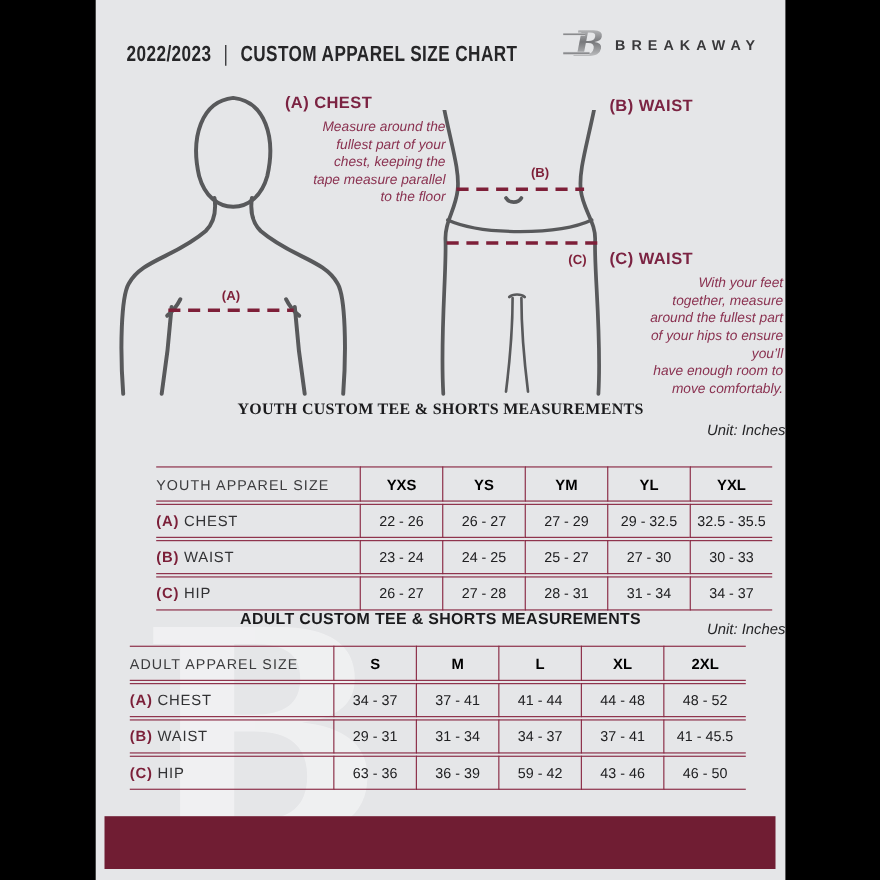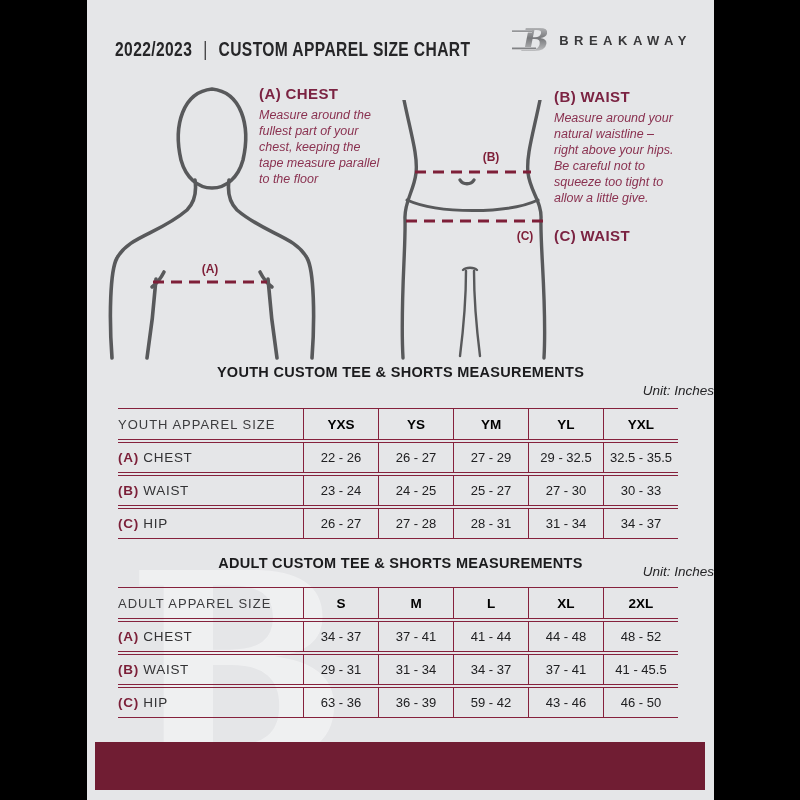--- a/index.html
+++ b/index.html
@@ -18,21 +18,21 @@
   .hdr-title{font-weight:bold;font-size:20px;color:#262628;letter-spacing:.5px;
     transform:scaleX(.78);transform-origin:left center;white-space:nowrap;}
   .hdr-title .divider{margin:0 14px;font-weight:normal;color:#3a3a3c;}
   .hdr-right{display:flex;align-items:center;gap:9px;}
   .brand{font-size:13px;font-weight:bold;letter-spacing:5.5px;color:#39393b;}
   
   .fig{position:absolute;z-index:1;}
   .guide-h{position:absolute;z-index:2;font-size:15px;font-weight:bold;
     color:#7b2342;letter-spacing:.4px;}
   .guide-p{position:absolute;z-index:2;font-size:12.5px;font-style:italic;
-    color:#8a3150;line-height:16px;white-space:pre-line;}
+    color:#8a3150;line-height:16px;white-space:pre-line;text-align:right;}
   
   .sec-title{position:absolute;left:0;width:100%;text-align:center;z-index:1;
     font-size:14.5px;font-weight:bold;color:#1b1b1d;letter-spacing:.3px;}
   .sec-unit{position:absolute;left:0;width:100%;text-align:right;z-index:1;
     font-size:13.5px;font-style:italic;color:#242426;}
   table.size-table{position:absolute;left:31px;width:560px;z-index:1;
     border-collapse:separate;border-spacing:0 2px;table-layout:fixed;}
   table.size-table td,table.size-table th{
     border-top:1.5px solid #85213c;border-bottom:1.5px solid #85213c;
     padding:0;background:transparent;}
@@ -113,32 +113,33 @@
   </svg>
 
   <div class="guide-h" style="left:172px;top:85px;">(A) CHEST</div>
   <div class="guide-p" style="left:172px;top:107px;width:146px;">Measure around the
 fullest part of your
 chest, keeping the
 tape measure parallel
 to the floor</div>
 
   <div class="guide-h" style="left:467px;top:88px;">(B) WAIST</div>
-  <div class="guide-p" style="left:467px;top:110px;width:155px;">Measure around your
-natural waistline –
-right above your hips.
-Be careful not to
-squeeze too tight to
-allow a little give.</div>
 
   <div class="guide-h" style="left:467px;top:227px;">(C) WAIST</div>
-
-  <div class="sec-title" style="top:364px;">YOUTH CUSTOM TEE &amp; SHORTS MEASUREMENTS</div>
+  <div class="guide-p" style="left:467px;top:249px;width:158px;">With your feet
+together, measure
+around the fullest part
+of your hips to ensure
+you’ll
+have enough room to
+move comfortably.</div>
+
+  <div class="sec-title" style="top:364px;font-family:Liberation Serif, serif;">YOUTH CUSTOM TEE &amp; SHORTS MEASUREMENTS</div>
   <div class="sec-unit" style="top:383px;">Unit: Inches</div>
-  <table class="size-table" style="top:406px;">
+  <table class="size-table" style="top:422px;margin-left:24px;">
       <colgroup>
         <col style="width: 185px;">
         <col style="width: 75px;">
         <col style="width: 75px;">
         <col style="width: 75px;">
         <col style="width: 75px;">
         <col style="width: 75px;">
       </colgroup>
       <thead>
         <tr>

